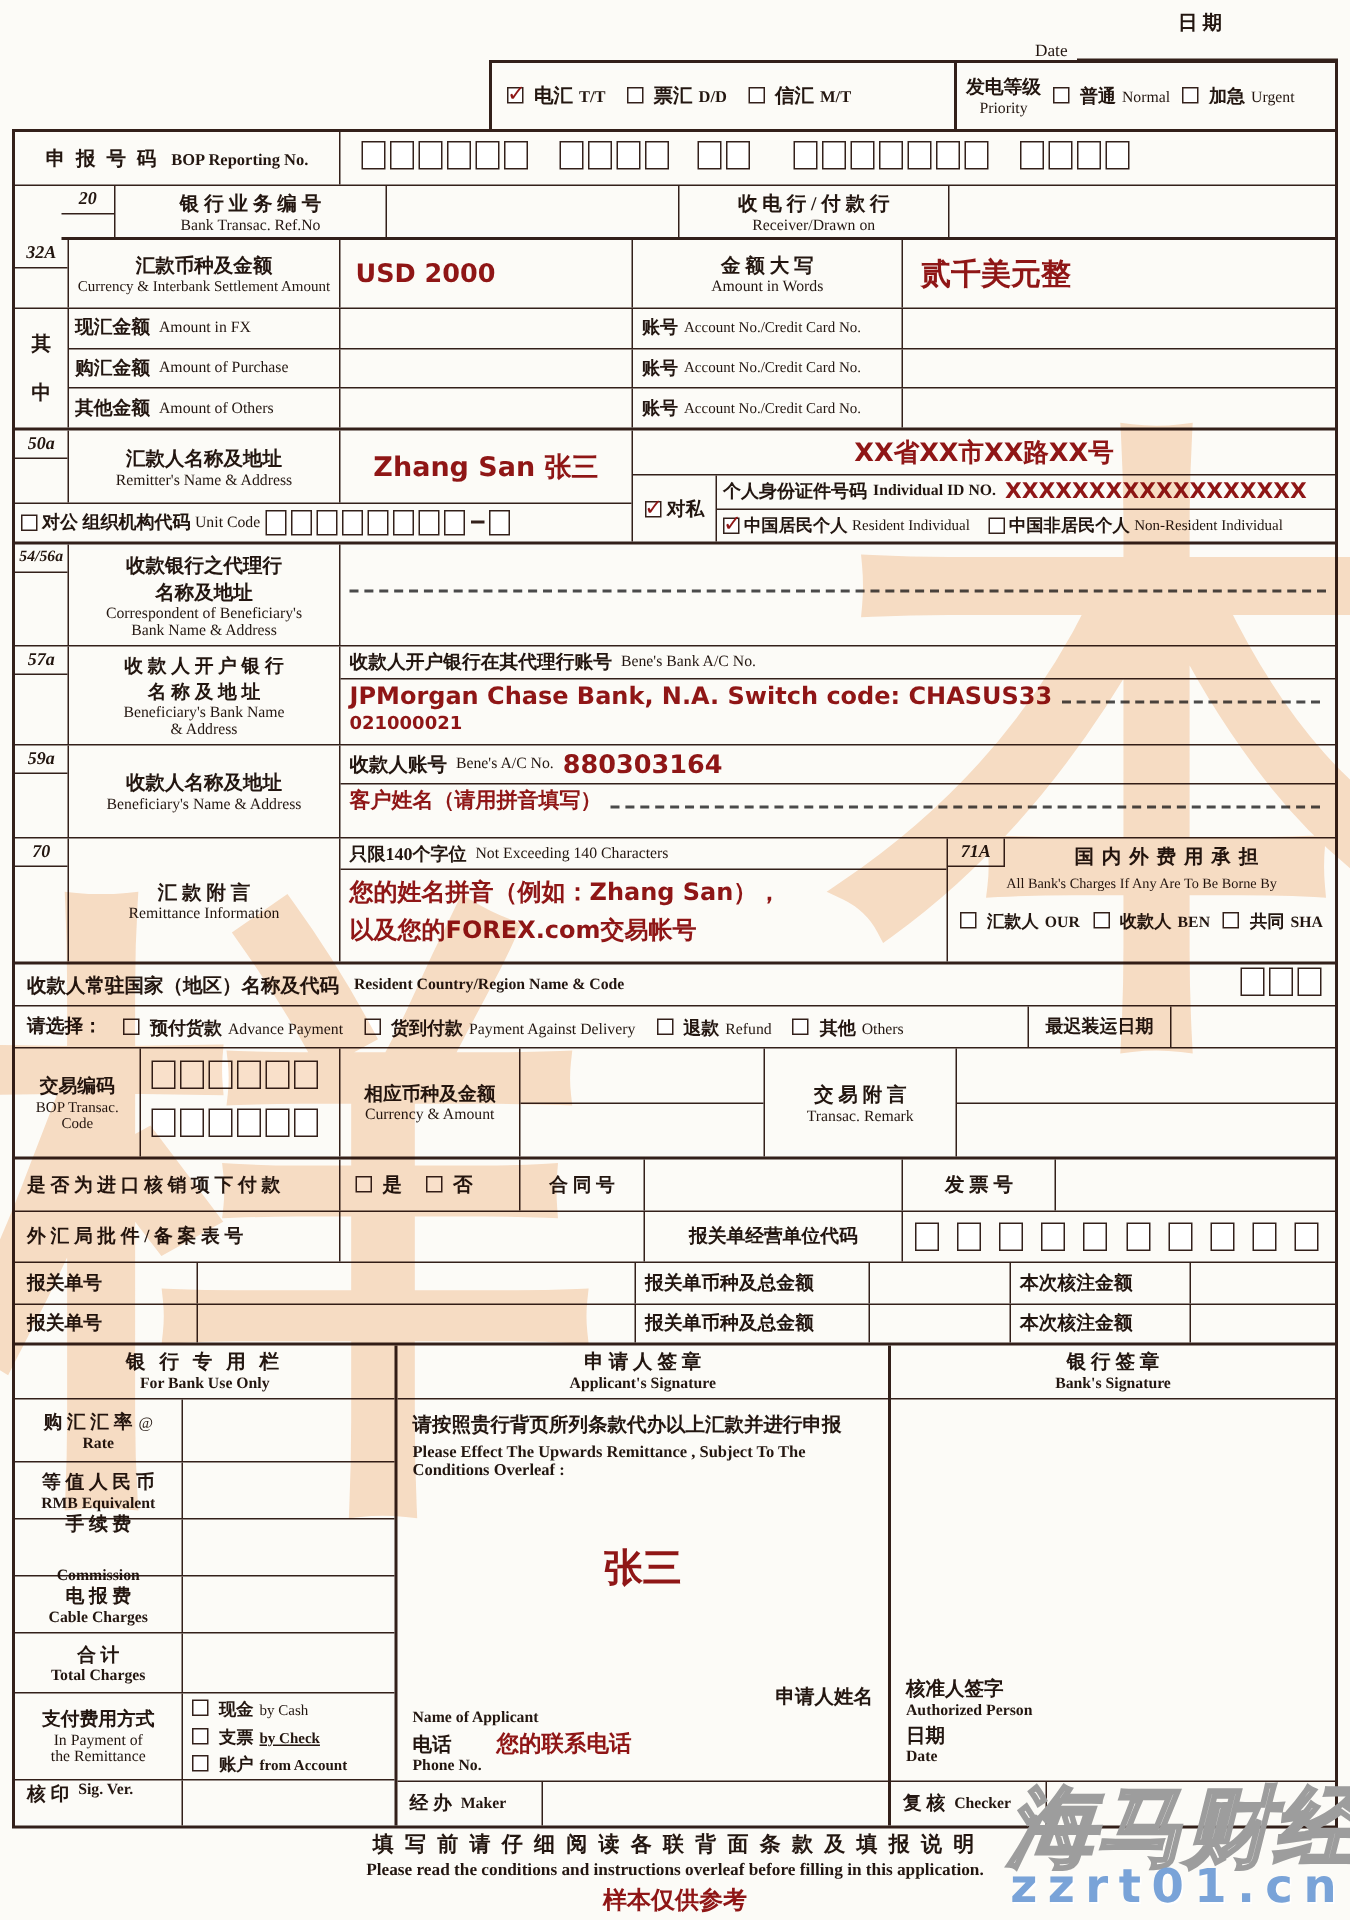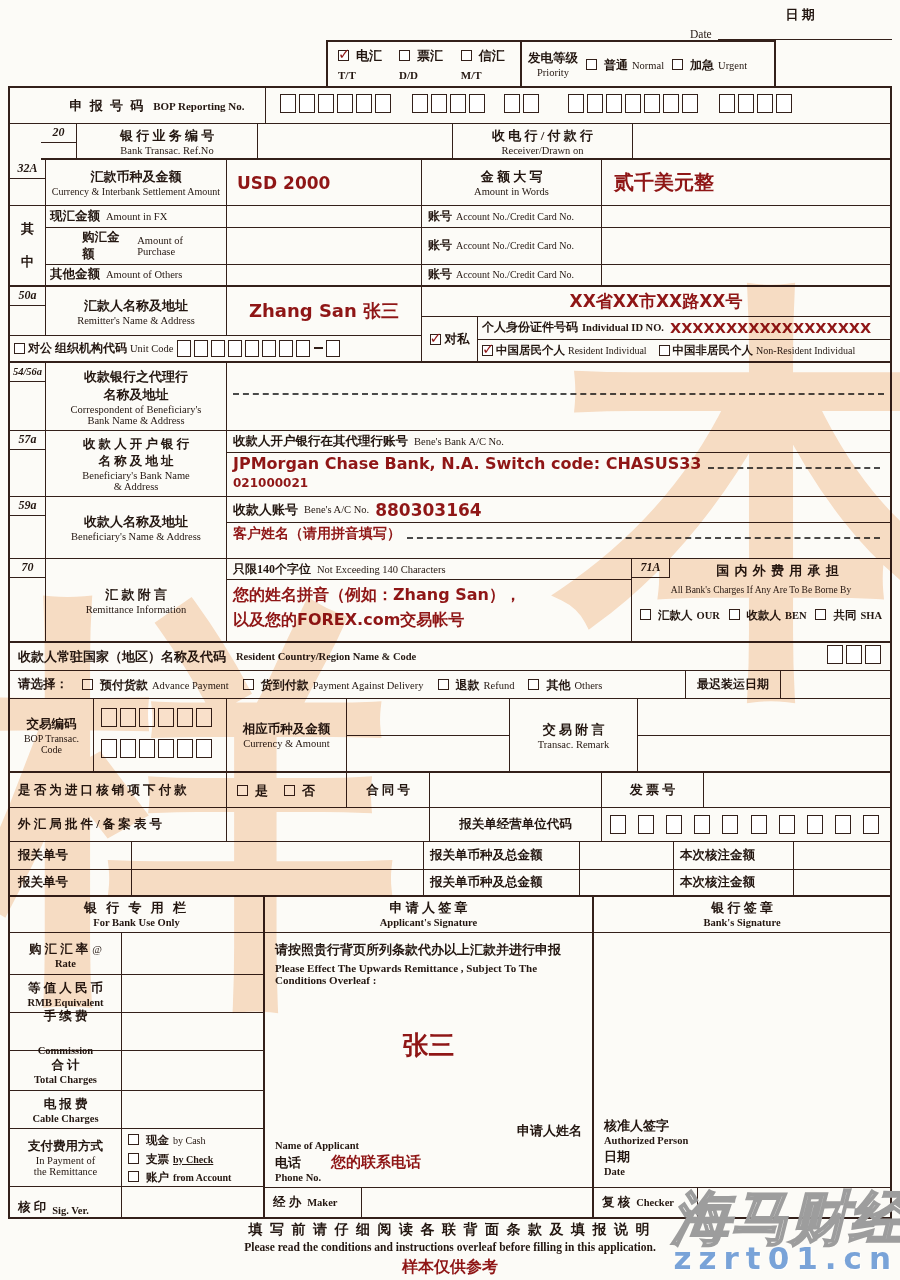--- a/index.html
+++ b/index.html
@@ -54,21 +54,21 @@
   <div class="wm" style="left:560px;top:280px;font-size:430px;">本</div>
 
   <div style="position:absolute;left:690px;top:6px;width:202px;">
     <div class="zh ctr" style="padding-left:18px;">日  期</div>
     <div style="display:flex;align-items:flex-end;margin-top:2px;">
       <span class="en" style="font-size:11.5px;">Date</span>
       <span style="flex:1;border-bottom:1.5px solid var(--bd);height:14px;margin-left:6px;"></span>
     </div>
   </div>
 
-  <div style="position:absolute;left:326px;top:40px;width:450px;height:46px;border:2px solid var(--bd);border-bottom:none;display:flex;background:transparent;">
+  <div style="position:absolute;left:326px;top:40px;width:566px;height:46px;border:2px solid var(--bd);border-bottom:none;display:flex;background:transparent;">
     <div style="flex:1;display:flex;align-items:center;gap:14px;padding:0 10px;border-right:2px solid var(--bd);">
       <span>
         <span class="cb ck"></span>
         <span class="zh">电汇</span>
         <b class="en" style="font-size:11px;">T/T</b>
       </span>
       <span>
         <span class="cb"></span>
         <span class="zh">票汇</span>
         <b class="en" style="font-size:11px;">D/D</b>
@@ -92,21 +92,21 @@
       <span style="white-space:nowrap;">
         <span class="cb"></span>
         <span class="zh" style="font-size:12px;">加急</span>
         <span class="en">Urgent</span>
       </span>
     </div>
   </div>
 
   <div class="main">
 
-    <div class="r" style="height:36px;padding-left:39px;">
+    <div class="r" style="height:36px;">
       <div class="c lblcell" style="width:217px;">
         <div style="display:flex;justify-content:center;align-items:baseline;gap:8px;">
           <span class="zh" style="letter-spacing:2px;">申 报 号 码</span>
           <b class="en" style="font-size:11px;">BOP Reporting No.</b>
         </div>
       </div>
       <div class="c last" style="flex:1;display:flex;align-items:center;padding-left:14px;">
         <span style="margin-right:18px;white-space:nowrap;"><span class="bx"></span><span class="bx"></span><span class="bx"></span><span class="bx"></span><span class="bx"></span><span class="bx"></span></span>
         <span style="margin-right:16px;white-space:nowrap;"><span class="bx"></span><span class="bx"></span><span class="bx"></span><span class="bx"></span></span>
         <span style="margin-right:26px;white-space:nowrap;"><span class="bx"></span><span class="bx"></span></span>
@@ -164,21 +164,21 @@
           </div>
           <div class="c" style="width:195px;"></div>
           <div class="c" style="width:180px;display:flex;align-items:center;gap:4px;padding-left:6px;">
             <span class="zh" style="font-size:12px;">账号</span>
             <span class="en" style="font-size:10px;">Account No./Credit Card No.</span>
           </div>
           <div class="c last" style="flex:1;"></div>
         </div>
         <div style="flex:1;display:flex;border-bottom:1px solid var(--bd);">
           <div class="c" style="width:181px;display:flex;align-items:center;gap:6px;">
-            <span class="zh" style="font-size:12.5px;margin-left:32px;">购汇金额</span>
+            <span class="zh" style="font-size:12.5px;">购汇金额</span>
             <span class="en">Amount of Purchase</span>
           </div>
           <div class="c" style="width:195px;"></div>
           <div class="c" style="width:180px;display:flex;align-items:center;gap:4px;padding-left:6px;">
             <span class="zh" style="font-size:12px;">账号</span>
             <span class="en" style="font-size:10px;">Account No./Credit Card No.</span>
           </div>
           <div class="c last" style="flex:1;"></div>
         </div>
         <div style="flex:1;display:flex;">
@@ -523,31 +523,31 @@
           </div>
           <div class="c last" style="flex:1;"></div>
         </div>
         <div style="height:38px;display:flex;border-bottom:1px solid var(--bd);">
           <div class="c lblcell ctr" style="width:112px;padding:0;">
             <div class="zh" style="font-size:12.5px;">手   续   费</div>
             <div class="en" style="font-weight:bold;margin-top:20px;">Commission</div>
           </div>
           <div class="c last" style="flex:1;"></div>
         </div>
+        <div style="height:38px;display:flex;border-bottom:1px solid var(--bd);">
+          <div class="c lblcell ctr" style="width:112px;padding:0;">
+            <div class="zh" style="font-size:12.5px;">电   报   费</div>
+            <div class="en" style="font-weight:bold;">Cable Charges</div>
+          </div>
+          <div class="c last" style="flex:1;"></div>
+        </div>
         <div style="height:40px;display:flex;border-bottom:1px solid var(--bd);">
           <div class="c lblcell ctr" style="width:112px;padding:0;">
             <div class="zh" style="font-size:12.5px;">合        计</div>
             <div class="en" style="font-weight:bold;">Total Charges</div>
-          </div>
-          <div class="c last" style="flex:1;"></div>
-        </div>
-        <div style="height:38px;display:flex;border-bottom:1px solid var(--bd);">
-          <div class="c lblcell ctr" style="width:112px;padding:0;">
-            <div class="zh" style="font-size:12.5px;">电   报   费</div>
-            <div class="en" style="font-weight:bold;">Cable Charges</div>
           </div>
           <div class="c last" style="flex:1;"></div>
         </div>
         <div style="height:58px;display:flex;border-bottom:1px solid var(--bd);">
           <div class="c lblcell ctr" style="width:112px;padding:0;">
             <div class="zh" style="font-size:12.5px;">支付费用方式</div>
             <div class="en">In Payment of</div>
             <div class="en">the Remittance</div>
           </div>
           <div class="c last" style="flex:1;display:flex;flex-direction:column;justify-content:space-evenly;padding-left:6px;">
@@ -562,21 +562,21 @@
               <span class="en" style="font-weight:bold;font-size:10px;text-decoration:underline;">by Check</span>
             </span>
             <span style="white-space:nowrap;">
               <span class="cb"></span>
               <span class="zh" style="font-size:11.5px;">账户</span>
               <span class="en" style="font-weight:bold;font-size:10px;">from Account</span>
             </span>
           </div>
         </div>
         <div style="flex:1;display:flex;">
-          <div class="c" style="width:112px;display:flex;align-items:flex-end;padding-left:8px;gap:6px;">
+          <div class="c" style="width:112px;display:flex;align-items:flex-start;padding-left:8px;gap:6px;">
             <span class="zh" style="font-size:12.5px;">核 印</span>
             <b class="en">Sig. Ver.</b>
           </div>
           <div class="c last" style="flex:1;"></div>
         </div>
       </div>
 
       <div style="width:329px;border-right:2px solid var(--bd);display:flex;flex-direction:column;">
         <div class="ctr" style="height:36px;border-bottom:1px solid var(--bd);padding-top:2px;">
           <div class="zh">申    请    人    签    章</div>

